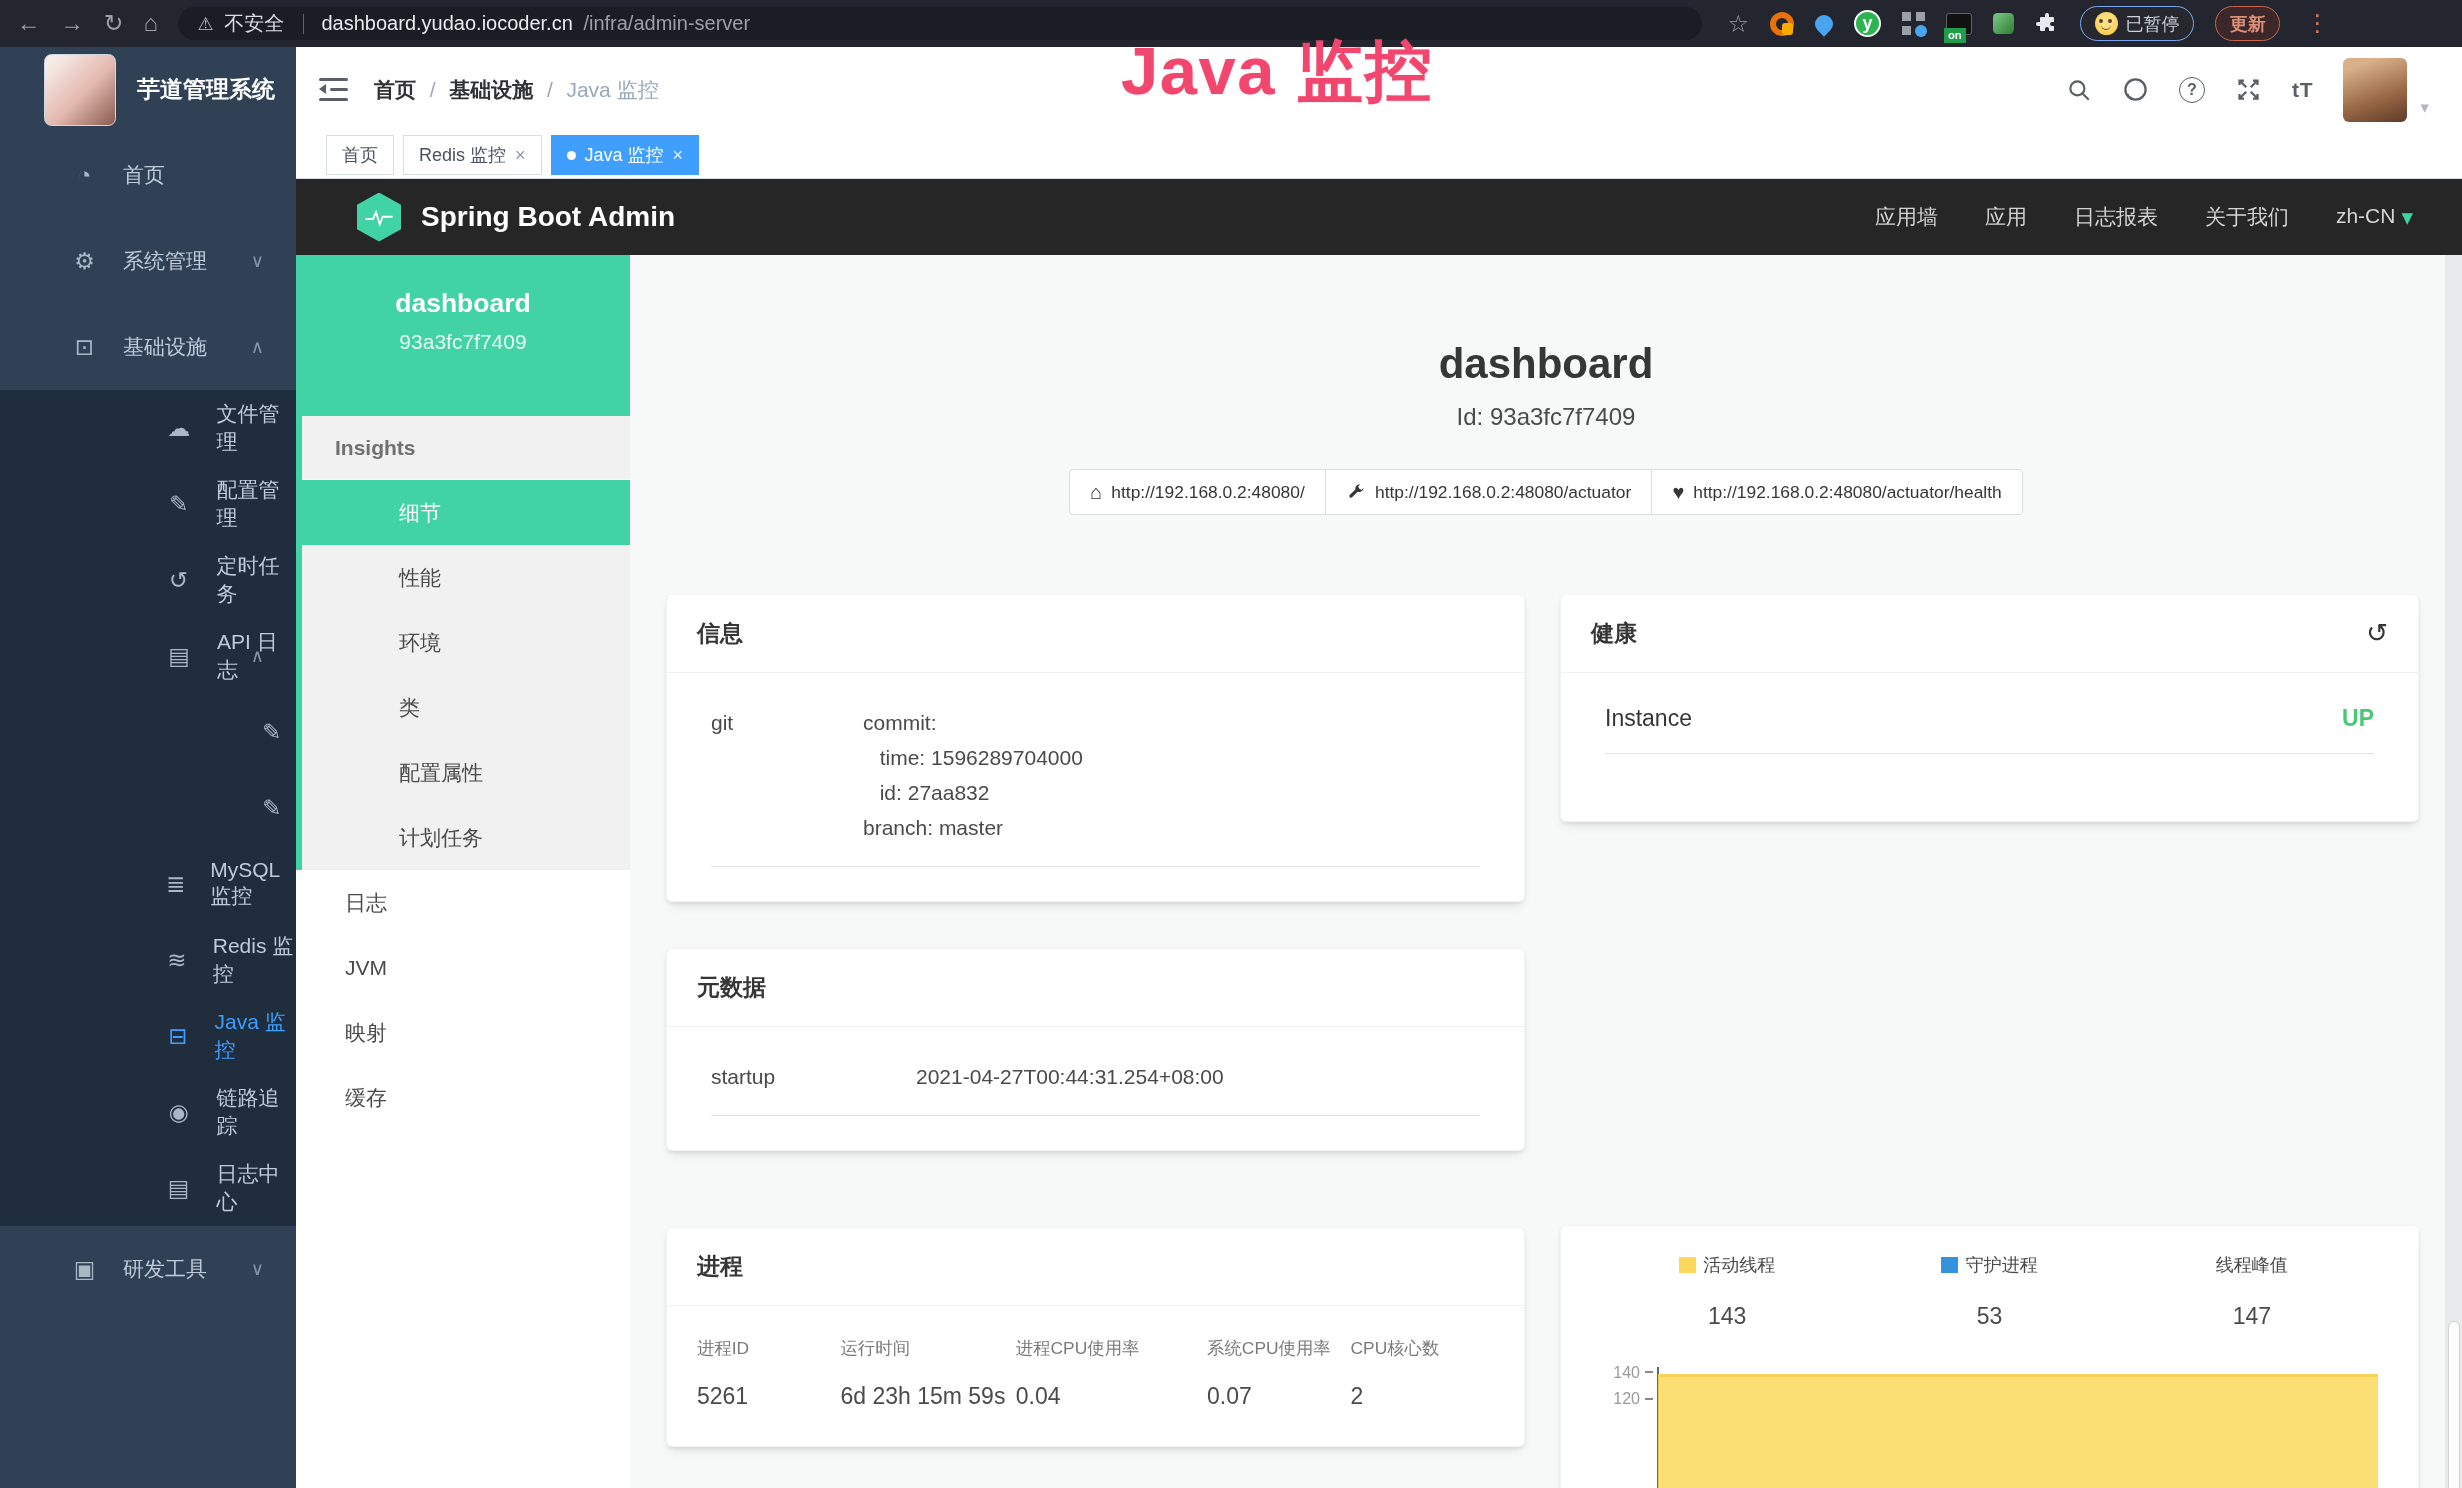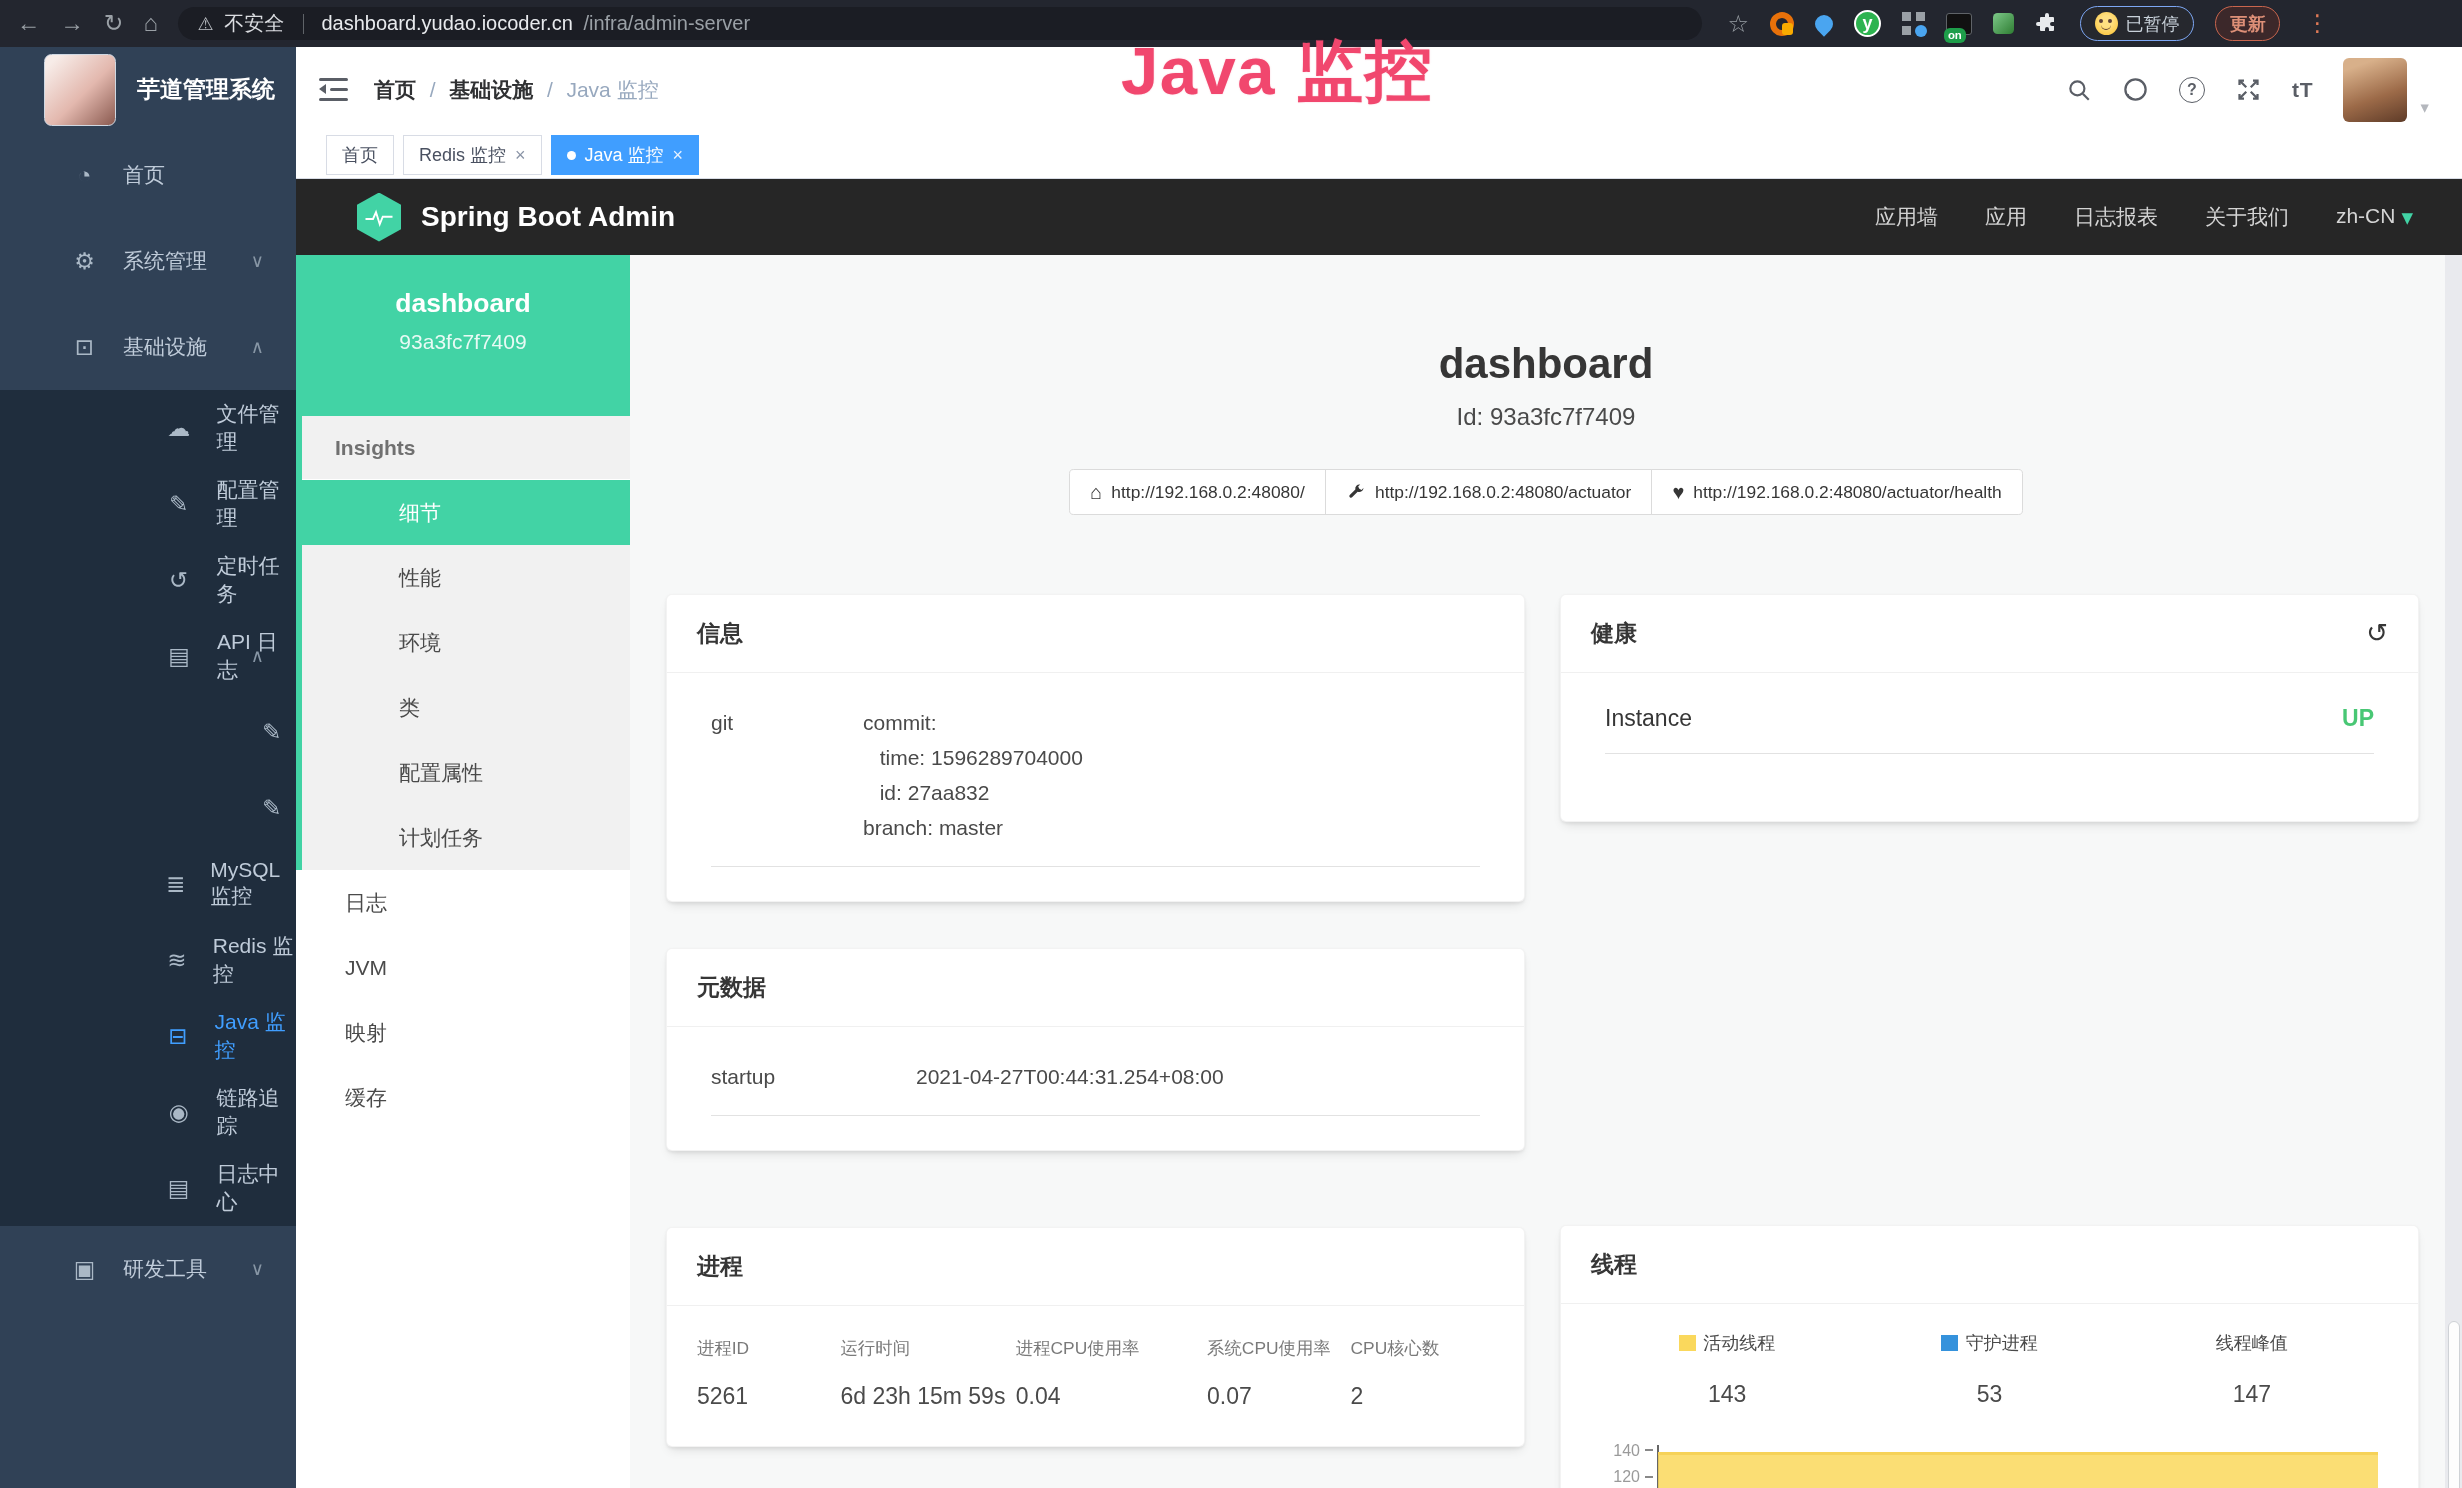--- a/index.html
+++ b/index.html
@@ -23,21 +23,21 @@
   .ext-pin{width:18px;height:18px;background:#4aa5f0;border-radius:50% 50% 50% 0;transform:rotate(-45deg)}
   .ext-y{width:27px;height:27px;border-radius:50%;background:#2db350;color:#fff;font-size:18px;font-weight:bold;
          display:flex;align-items:center;justify-content:center;border:2.3px solid #fff;box-sizing:border-box}
   .ext-grid{width:23px;height:23px;position:relative;
             background:linear-gradient(#9aa0a6,#9aa0a6) 0 0/9px 9px no-repeat,
                        linear-gradient(#9aa0a6,#9aa0a6) 13.7px 0/9px 9px no-repeat,
                        linear-gradient(#9aa0a6,#9aa0a6) 0 13.7px/9px 9px no-repeat}
   .ext-grid::after{content:"";position:absolute;right:-1.5px;bottom:-1.5px;width:12px;height:12px;background:#4aa5f0;border-radius:50%}
   .ext-on{width:24px;height:20px;background:#111;border:1.5px solid #5f6368;border-radius:3px;position:relative}
   .ext-on .on-badge{position:absolute;left:-3px;bottom:-9px;background:#1e9e4a;color:#fff;font-size:11.4px;
-                    padding:1.5px 3.8px;border-radius:6px;line-height:1;font-weight:bold}
+                    padding:1.5px 3.8px;border-radius:0;line-height:1;font-weight:bold}
   .ext-leaf{width:21px;height:21px;border-radius:4.6px;background:linear-gradient(135deg,#7ec98a,#2e7d32)}
   .ext-puzzle{width:24px;height:24px;color:#e8eaed}
   .pill{display:flex;align-items:center;gap:7.6px;border-radius:18px;padding:4.6px 13.7px;font-size:18px}
   .paused-pill{border:1.5px solid #7da7f4;background:#26282e;color:#c8d1da}
   .emoji-face{width:23px;height:23px;border-radius:50%;background:radial-gradient(circle at 50% 40%,#ffe082 30%,#fbc02d);position:relative}
   .emoji-face::before{content:"";position:absolute;top:6.8px;left:4.6px;width:3.8px;height:3.8px;border-radius:50%;
                       background:#5d4037;box-shadow:9px 0 0 #5d4037}
   .emoji-face::after{content:"";position:absolute;left:6px;top:11.4px;width:10px;height:5.3px;border-bottom:1.5px solid #5d4037;border-radius:0 0 7.6px 7.6px}
   .update-pill{border:1.5px solid #c9654d;background:rgba(90,45,38,.45);color:#dd8f77;font-weight:bold}
   .menu-dots{color:#e07a57;font-size:23px;margin-left:4.6px}
@@ -467,23 +467,20 @@
               <div class="card-body">
                 <div class="health-row">
                   <span>Instance</span>
                   <span class="up-badge">UP</span>
                 </div>
                 <div class="rule"></div>
               </div>
             </div>
 
             <div class="card" style="height:319px;margin-top:403px">
-              <div class="card-header">
-                <span>线程</span>
-              </div>
               <div class="card-body" style="padding:27px 35px 0">
                 <div class="legend-grid">
                   <span class="legend-item">
                     <span class="sq" style="background:#fad85c"></span>
                     <span>活动线程</span>
                   </span>
                   <span class="legend-item">
                     <span class="sq" style="background:#3592dc"></span>
                     <span>守护进程</span>
                   </span>

